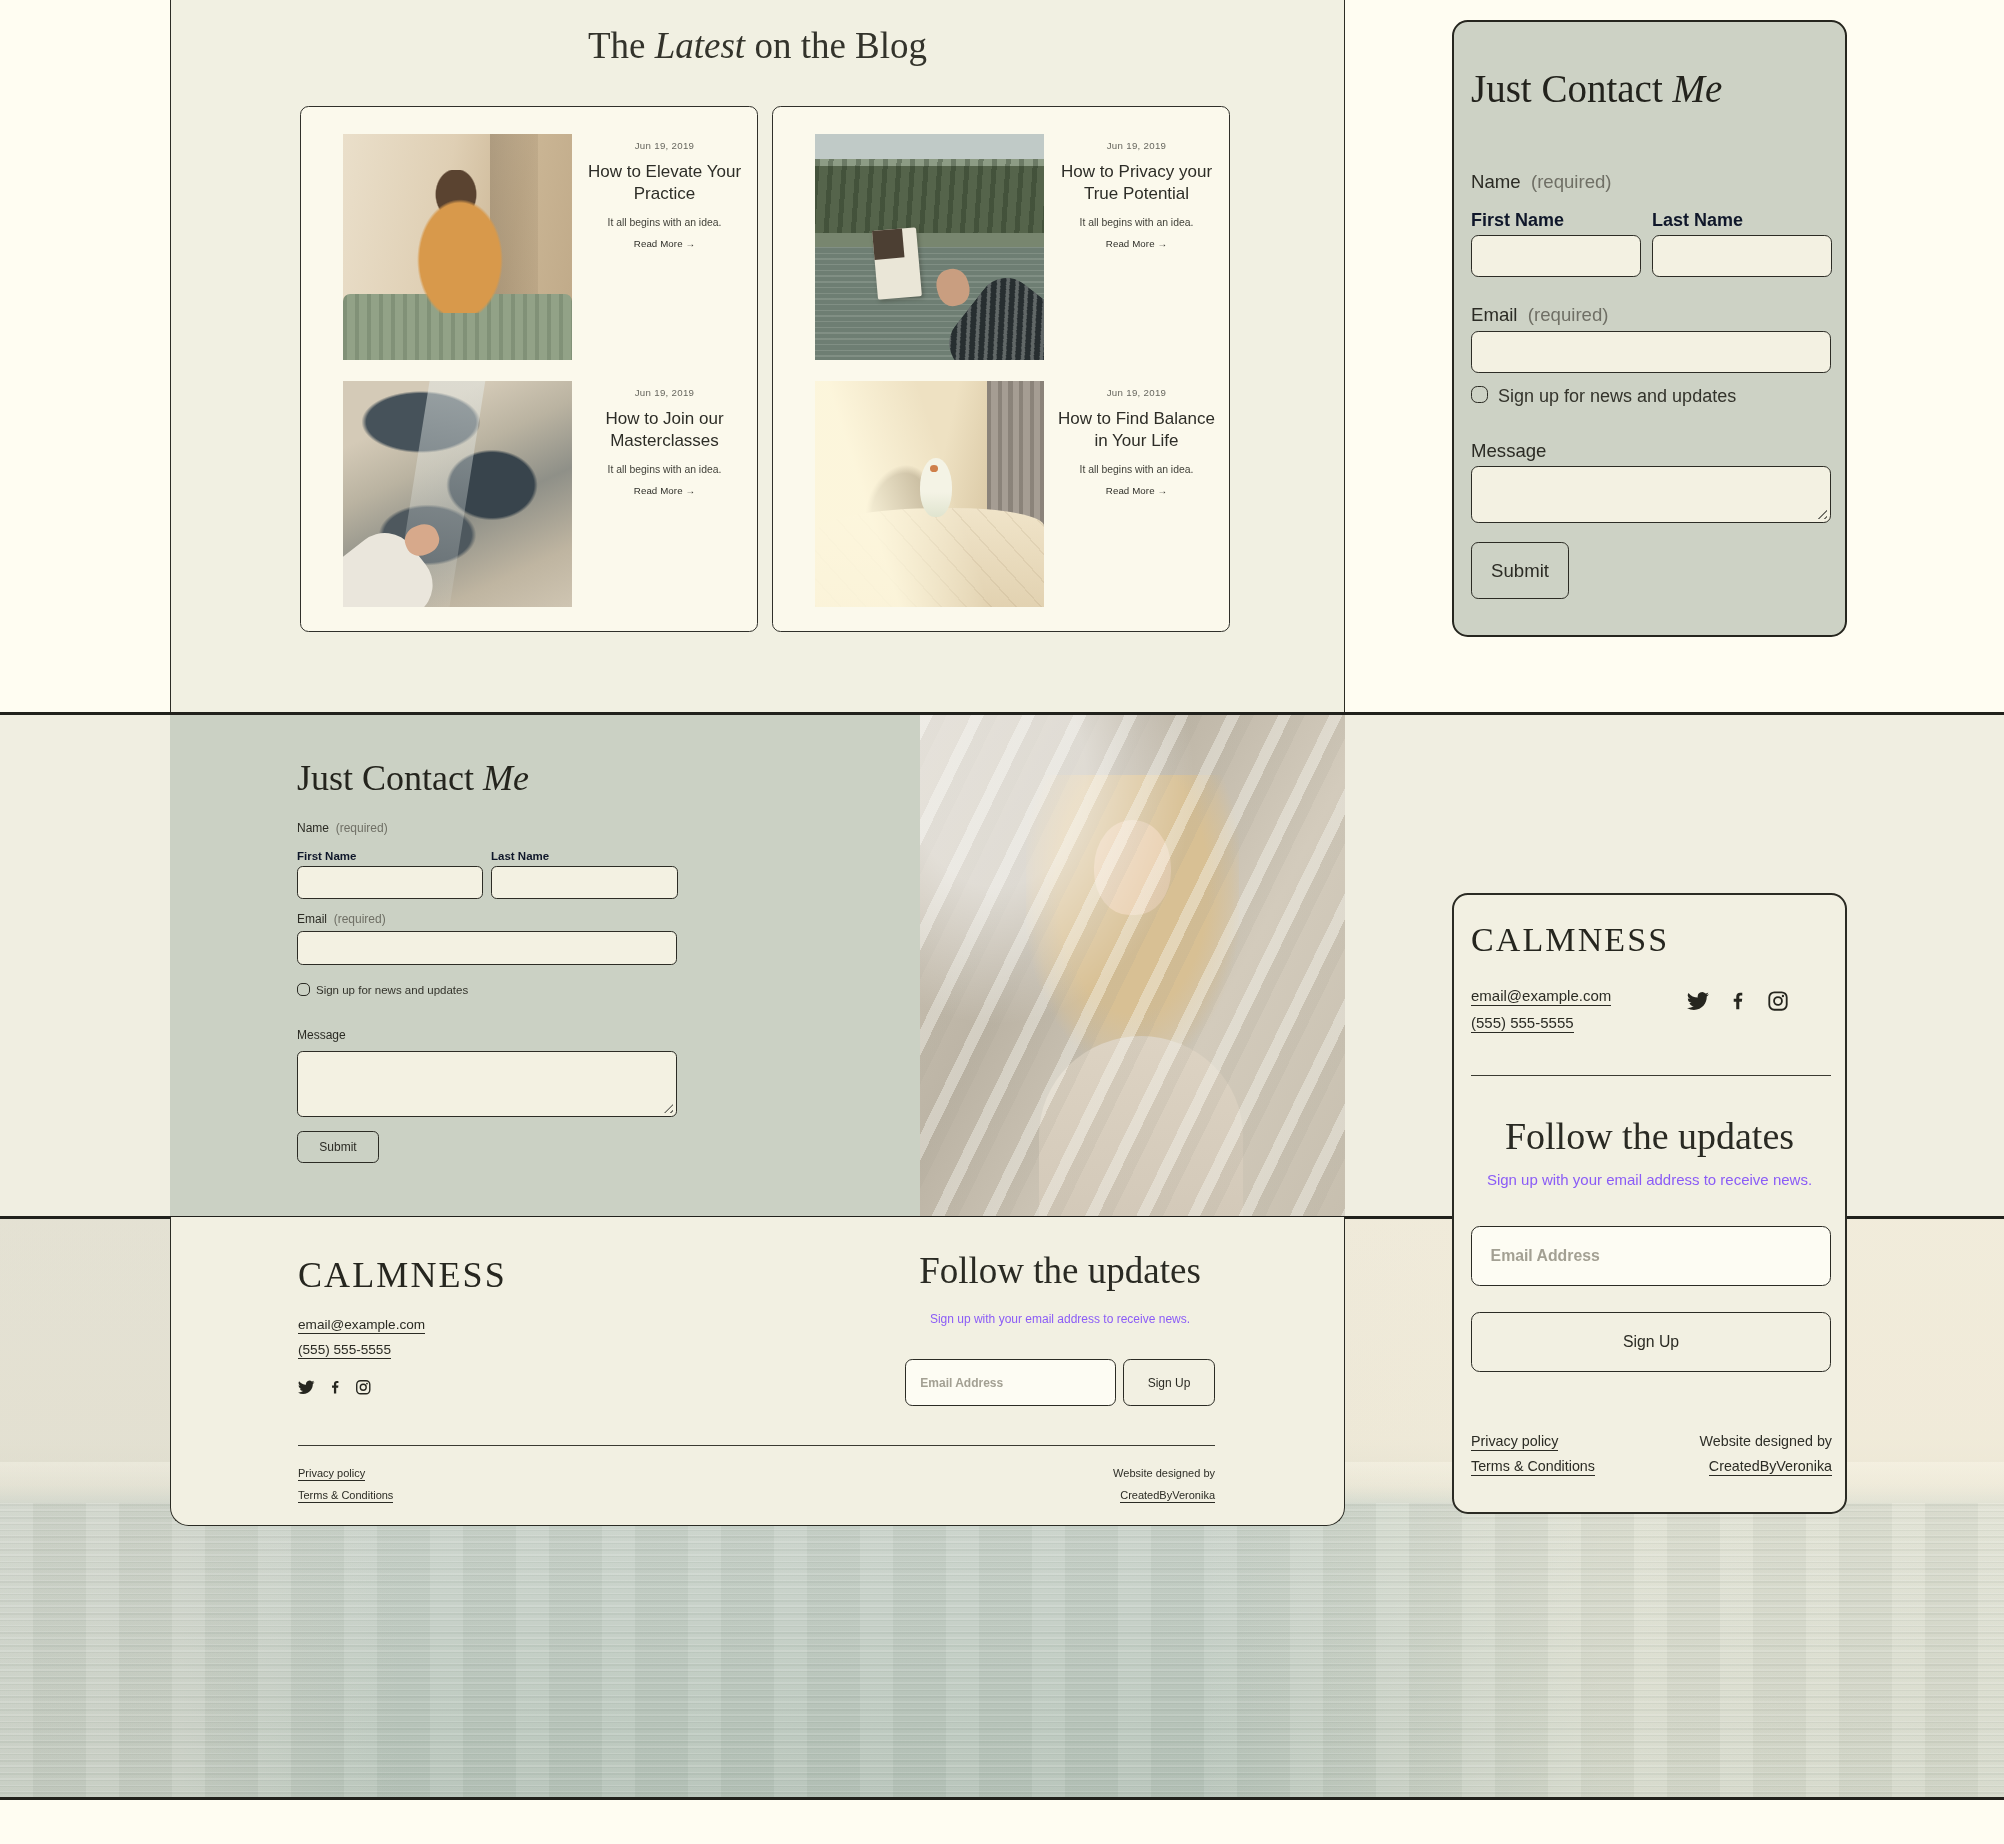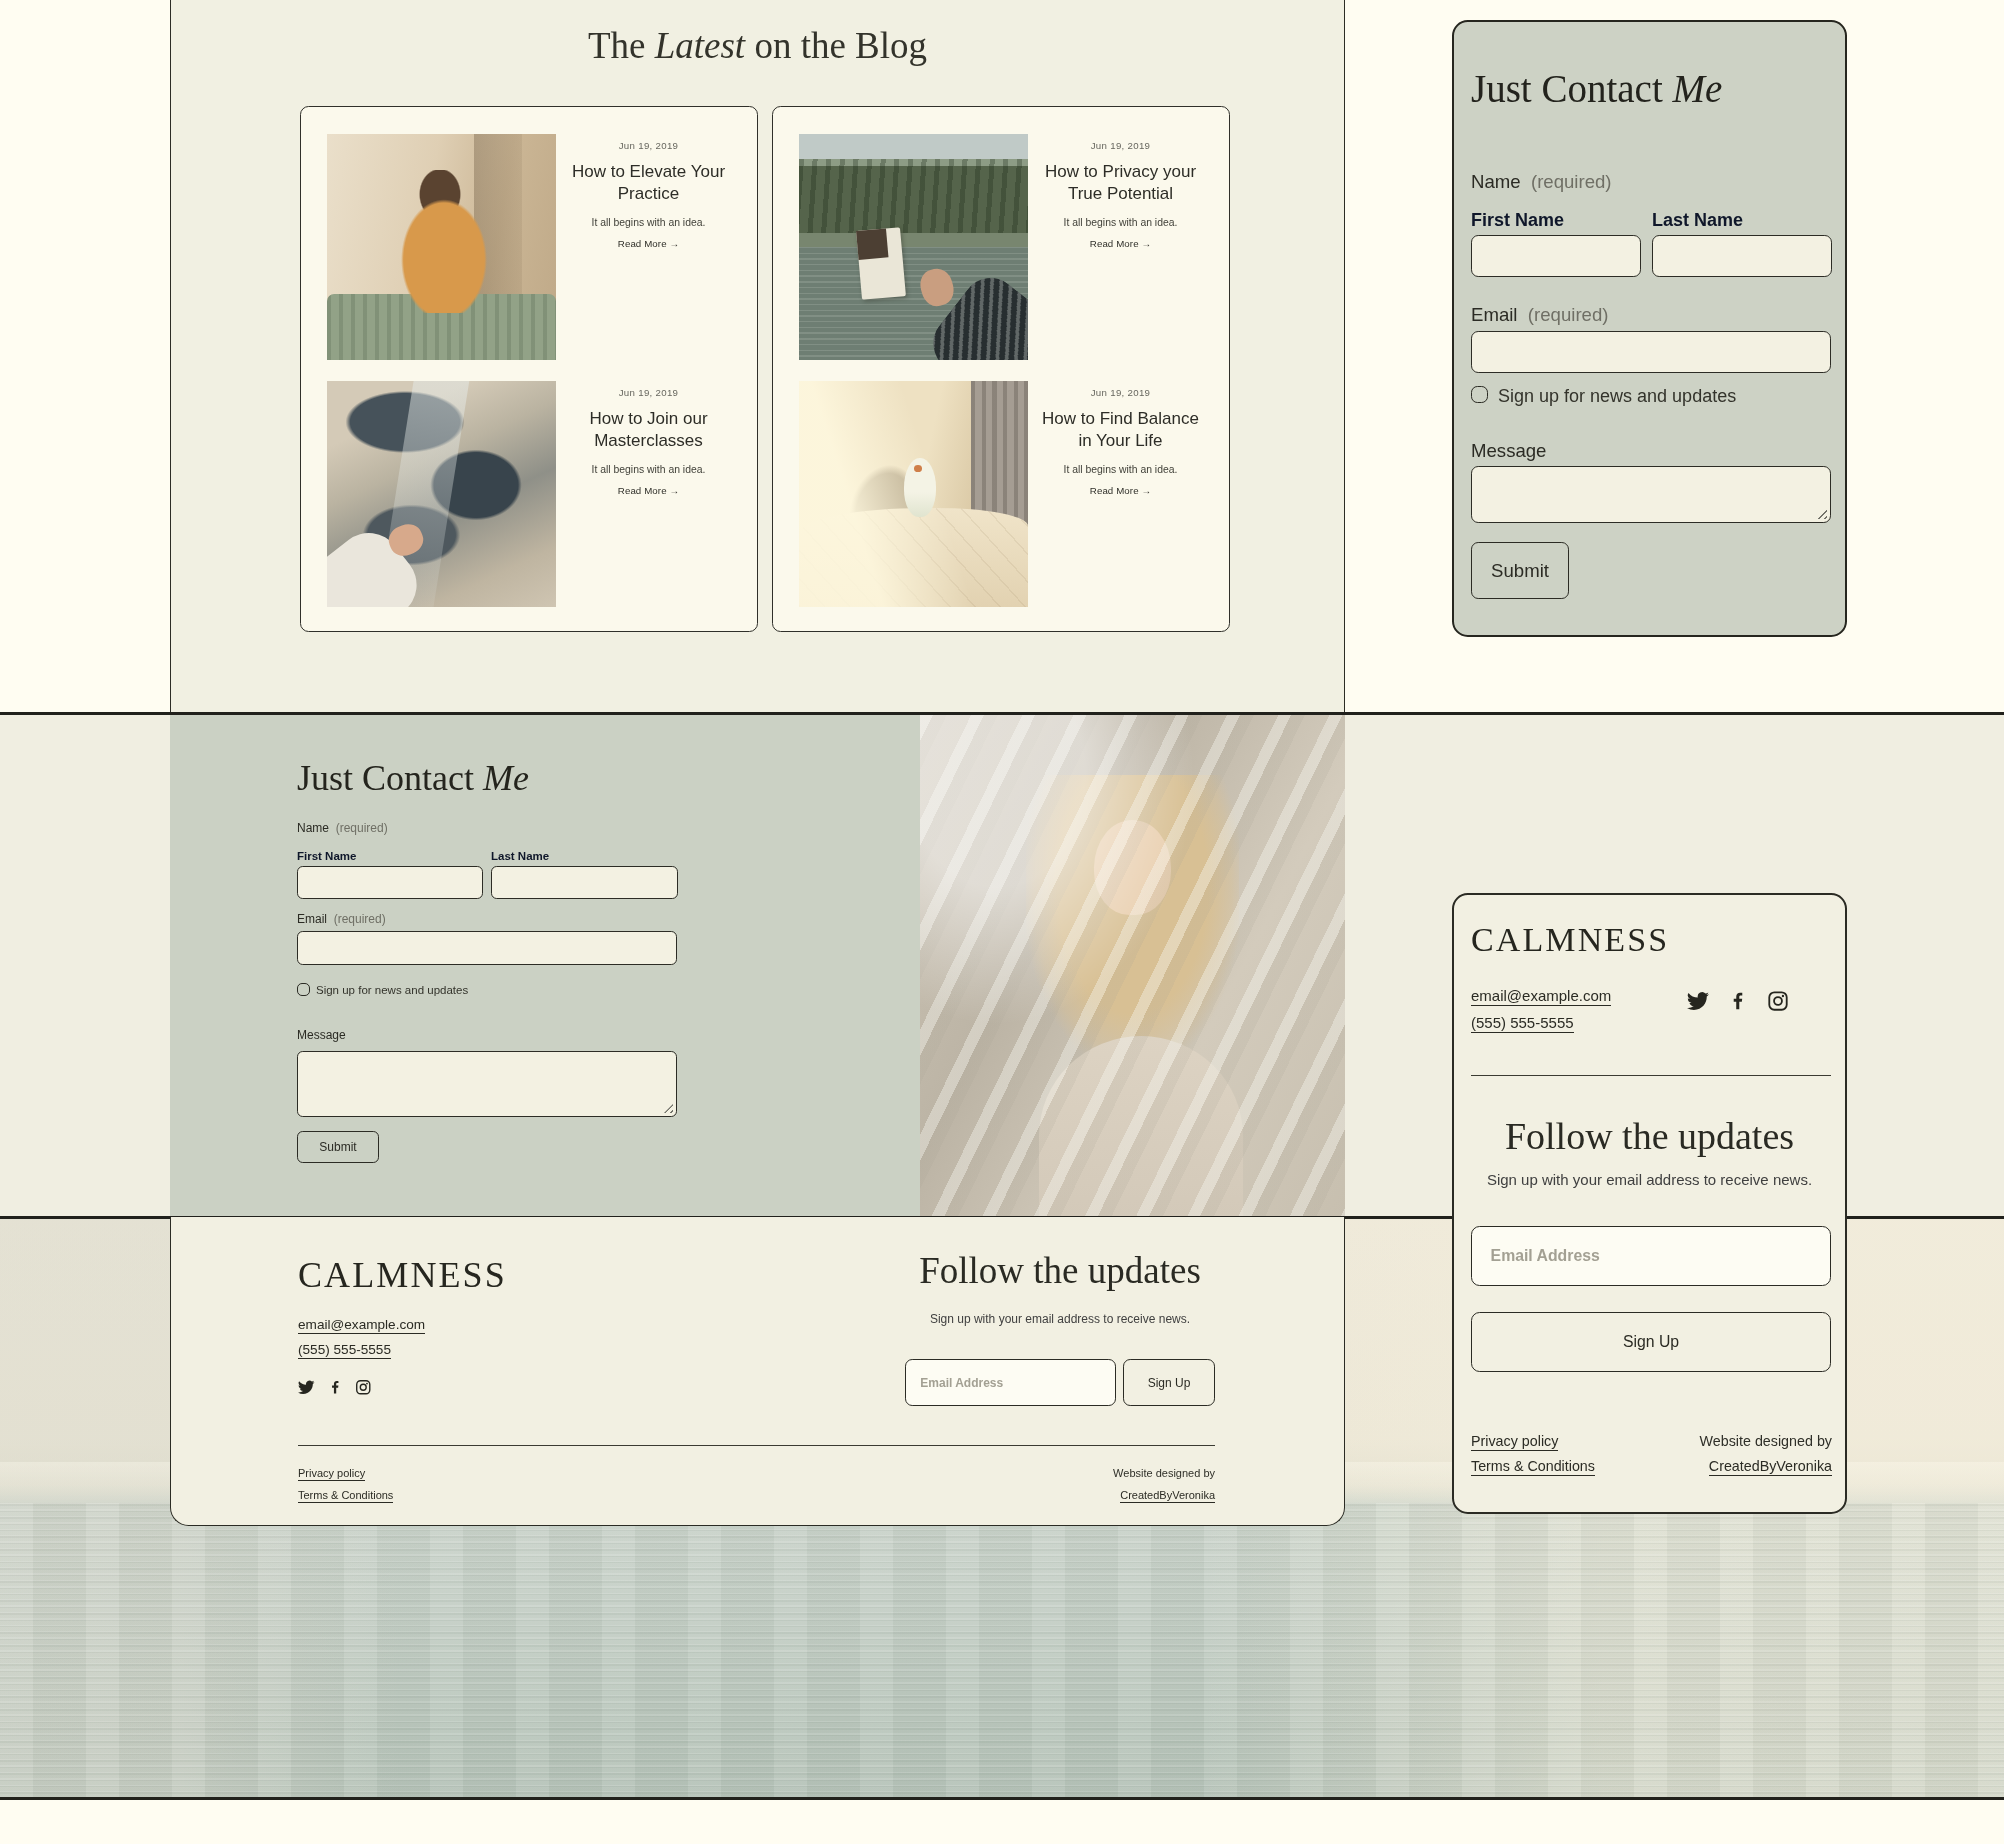--- a/index.html
+++ b/index.html
@@ -30,21 +30,21 @@
   .hl-1 { top:712px; } .hl-2 { top:1216px; } .hl-3 { top:1797px; }
 
   
   .blog-frame { position:absolute; left:170px; top:0; width:1175px; height:712px;
                 background:#f1f0e2; border-left:1.4px solid #2c2c25; border-right:1.4px solid #2c2c25; }
   .blog-title { position:absolute; top:24px; left:0; width:100%; text-align:center;
                 font-size:37px; color:#33332b; }
   .bcard { position:absolute; top:106px; width:458px; height:526px; background:#fbf9ec;
            border:1.4px solid #30302a; border-radius:8.6px; }
   .c1 { left:129px; } .c2 { left:601px; }
-  .bpost { position:absolute; left:0; width:100%; height:226px; }
+  .bpost { position:absolute; left:16px; width:100%; height:226px; }
   .pA { top:27px; } .pB { top:274px; }
   .photo { position:absolute; overflow:hidden; }
   .photo > div { position:absolute; }
   .bph { left:26px; top:0; width:229px; height:226px; }
   .btxt { position:absolute; left:258px; top:5.7px; width:179px; text-align:center; }
   .bdate { font-size:9.7px; color:#67675f; letter-spacing:0.3px; }
   .btitle { margin:10.7px auto 0; max-width:166px; font-size:17px; line-height:22px;
             font-weight:500; color:#2d2d27; }
   .bdesc { margin-top:12px; font-size:10.4px; color:#42423a; }
   .bmore { display:inline-block; margin-top:10px; font-size:9.7px; color:#2f2f29;
@@ -166,21 +166,21 @@
   .fcard { position:absolute; background:#f2f0e2; border:1.8px solid #2b2b24; }
   .fd { left:170px; top:1217px; width:1175px; height:309px; border-top:none;
         border-radius:0 0 18.6px 18.6px; }
   .fm { left:1452px; top:893px; width:395px; height:621px; border-width:2.1px; border-radius:15.8px; }
   .brand { color:#26261f; letter-spacing:2.1px; }
   .link { color:#2b2b24; text-decoration:none; border-bottom:1.1px solid #2b2b24;
           padding-bottom:1.4px; cursor:pointer; display:inline-block; }
   .fdivider { position:absolute; height:1.4px; background:#3b3b32; }
   .social { position:absolute; display:flex; align-items:center; color:#26261f; }
   .social a { color:inherit; display:inline-flex; cursor:pointer; }
-  .follow-sub { color:#404040; }
+  .follow-sub { color:#8b5cf6; }
   .news-input { background:#fdfcf3; border:1.4px solid #2b2b24; outline:none;
                 font-family:"Liberation Sans","DejaVu Sans",sans-serif; color:#2b2b24;font-weight:bold; }
   .news-input::placeholder { color:#a3a093; }
 
   .fd-brand { left:127px; top:37px; font-size:36px; }
   .fd-email { left:127px; top:100px; font-size:13.6px; }
   .fd-phone { left:127px; top:125px; font-size:13.6px; }
   .fd-social { left:127px; top:162px; gap:12px; }
   .fd-social svg { width:16.5px; height:16.5px; }
   .fd-div { left:127px; top:228px; width:917px; }

